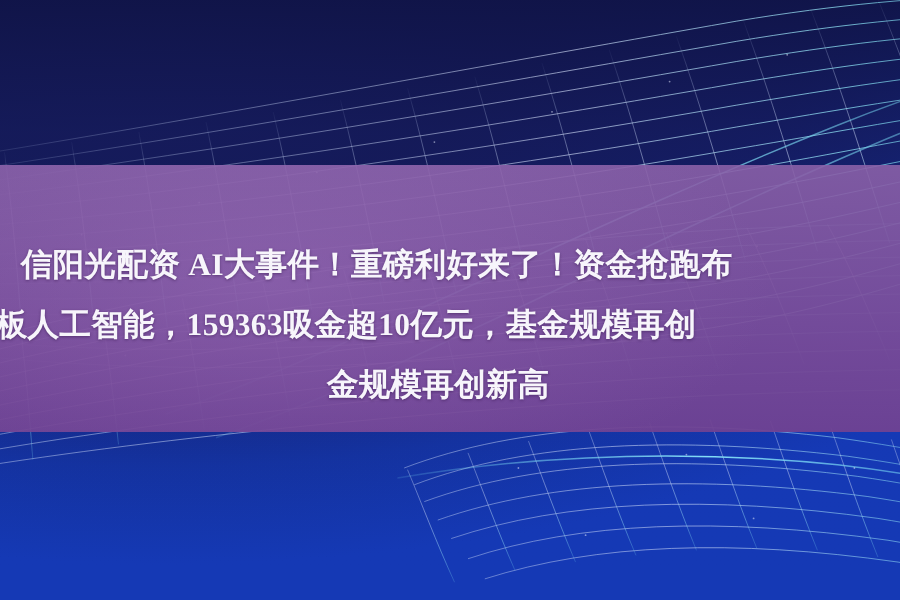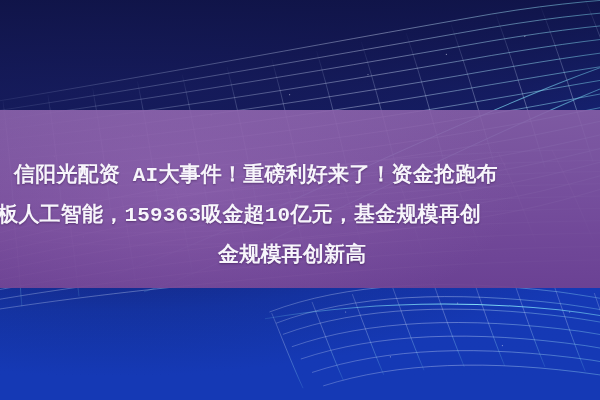--- a/index.html
+++ b/index.html
@@ -5,21 +5,21 @@
   html, body {
     margin: 0;
     padding: 0;
     background: #0b1030;
   }
   #stage {
     position: relative;
     width: 600px;
     height: 400px;
     overflow: hidden;
-    font-family: Liberation Mono, monospace;
+    font-family: Liberation Serif, serif;
   }
 
   
   .bg-base {
     position: absolute;
     inset: 0;
     background:
       radial-gradient(120% 90% at 18% 4%, #1a1f60 0%, #161a55 32%, #15206e 60%, #14329f 82%, #1539b5 100%);
   }
   .bg-base::after {

